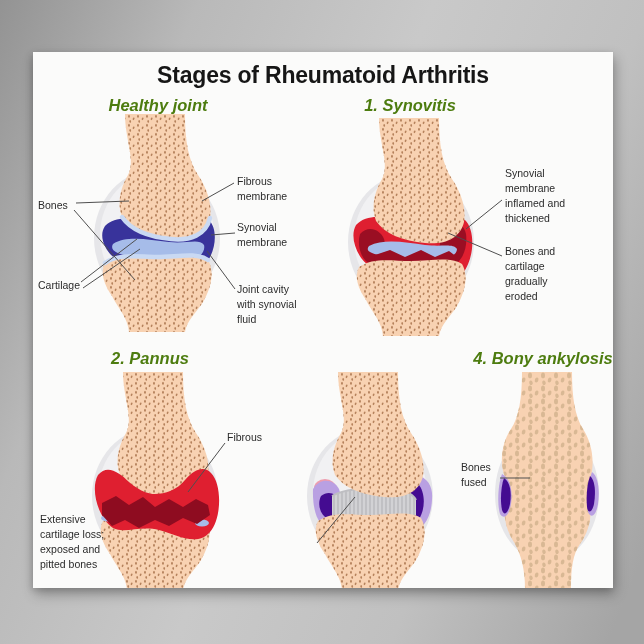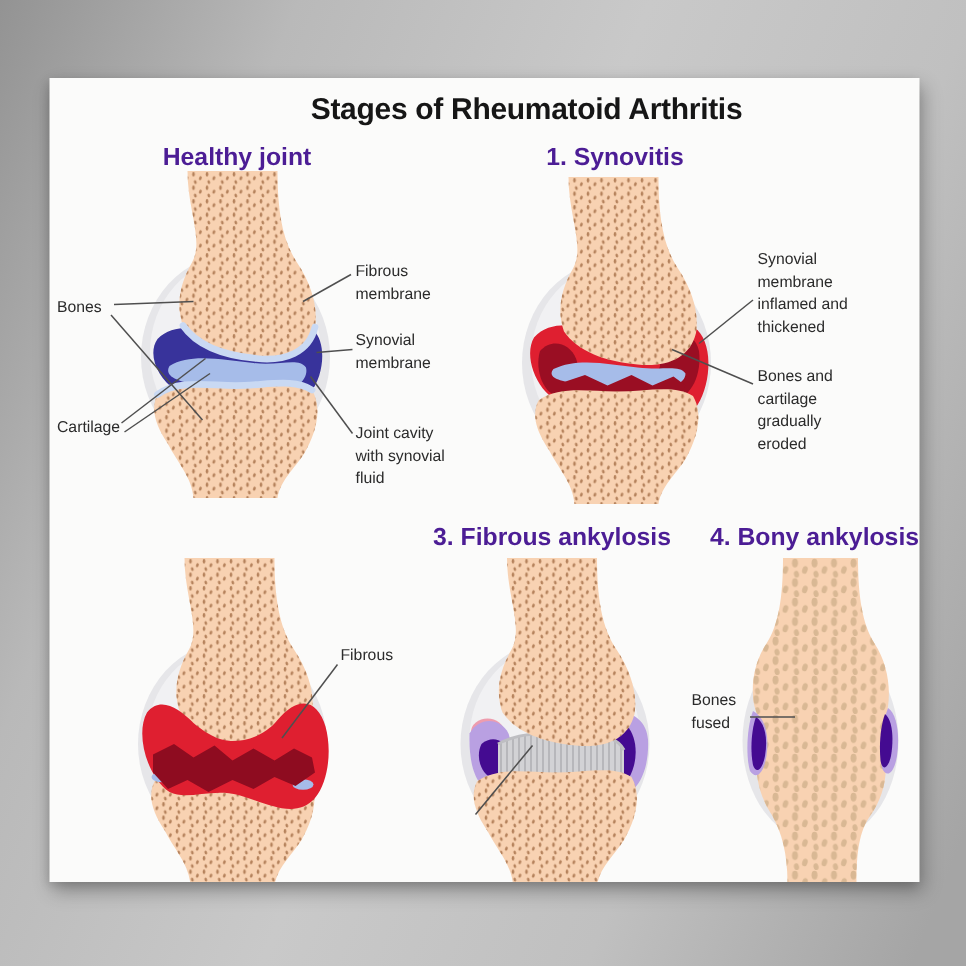--- a/index.html
+++ b/index.html
@@ -3,41 +3,41 @@
 <meta charset="utf-8">
 <style>
   html,body{margin:0;padding:0;background:#b5b5b5;}
   .stage{position:relative;width:644px;height:644px;overflow:hidden;
     background:linear-gradient(112deg,#939393 0%,#b9b9b9 22%,#c9c9c9 48%,#c0c0c0 72%,#a5a5a5 96%);
     font-family:"Liberation Sans",sans-serif;}
   .poster{position:absolute;left:33px;top:52px;width:580px;height:536px;
     background:#fbfbfa;box-shadow:2px 6px 12px rgba(0,0,0,.30), -2px 2px 6px rgba(0,0,0,.12);
     overflow:hidden;}
   .title{position:absolute;left:0;top:10px;width:100%;text-align:center;
-    font-size:20px;font-weight:bold;color:#161616;letter-spacing:-.2px;margin:0;padding-left:28px;}
+    font-size:23px;font-weight:bold;color:#161616;letter-spacing:-.2px;margin:0;}
   .heading{position:absolute;transform:translateX(-50%);width:220px;text-align:center;
-    font-size:16.5px;font-weight:bold;color:#4c1d95;}
+    font-size:16.5px;font-weight:bold;font-style:italic;color:#4d7c0f;}
   .h1r{top:44px;} .h2r{top:297px;}
   .figure{position:absolute;}
   .figure svg{display:block;width:100%;height:100%;}
   .lbl{position:absolute;font-size:10.5px;line-height:15px;color:#2b2b2b;white-space:pre-line;}
   .lines{position:absolute;left:0;top:0;width:580px;height:536px;pointer-events:none;}
   .lines line{stroke:#4f4f4f;stroke-width:1;}
 </style>
 </head>
 <body>
 
 <div class="stage">
   <div class="poster">
 
     <h1 class="title">Stages of Rheumatoid Arthritis</h1>
 
     <div class="heading h1r" style="left:125px">Healthy joint</div>
     <div class="heading h1r" style="left:377px">1. Synovitis</div>
-    <div class="heading h2r" style="left:335px">3. Fibrous ankylosis</div>
+    <div class="heading h2r" style="left:117px">2. Pannus</div>
     <div class="heading h2r" style="left:510px">4. Bony ankylosis</div>
 
     <svg width="0" height="0" style="position:absolute" aria-hidden="true">
       <defs>
         <pattern id="spk" patternUnits="userSpaceOnUse" width="9" height="9">
           <ellipse cx="2" cy="2.2" rx="0.9" ry="1.5" fill="#b5825c"></ellipse>
           <ellipse cx="6.6" cy="4.8" rx="0.9" ry="1.4" transform="rotate(20 6.6 4.8)" fill="#b5825c"></ellipse>
           <ellipse cx="3.2" cy="7.4" rx="0.9" ry="1.3" transform="rotate(-15 3.2 7.4)" fill="#b5825c"></ellipse>
         </pattern>
         <pattern id="spkBig" patternUnits="userSpaceOnUse" width="13" height="13">
@@ -142,20 +142,24 @@
 fluid</div>
     <div class="lbl" style="left:472px;top:114px">Synovial
 membrane
 inflamed and
 thickened</div>
     <div class="lbl" style="left:472px;top:192px">Bones and
 cartilage
 gradually
 eroded</div>
     <div class="lbl" style="left:194px;top:378px">Fibrous</div>
+    <div class="lbl" style="left:7px;top:460px">Extensive
+cartilage loss;
+exposed and
+pitted bones</div>
     <div class="lbl" style="left:428px;top:408px">Bones
 fused</div>
 
     <svg class="lines" viewBox="0 0 580 536">
       <line x1="43" y1="151" x2="96" y2="149"></line>
       <line x1="41" y1="158" x2="102" y2="228"></line>
       <line x1="48" y1="230" x2="104" y2="187"></line>
       <line x1="50" y1="236" x2="107" y2="197"></line>
       <line x1="201" y1="131" x2="169" y2="149"></line>
       <line x1="202" y1="181" x2="178" y2="183"></line>

